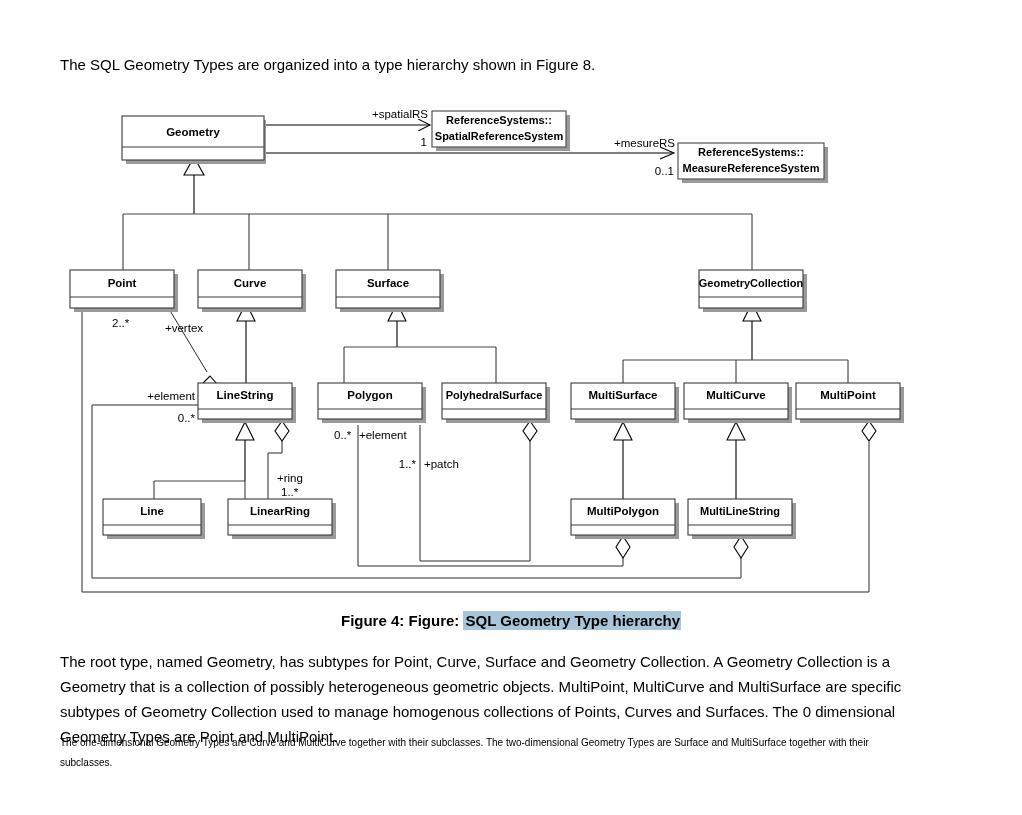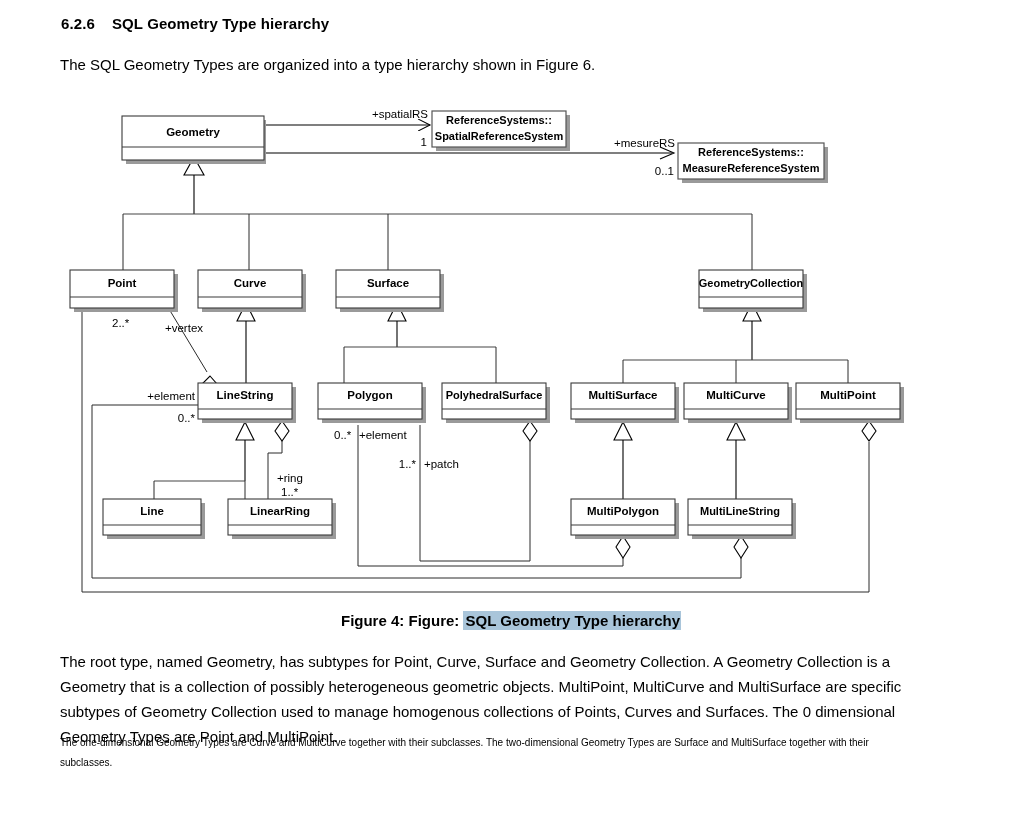--- a/index.html
+++ b/index.html
@@ -102,25 +102,22 @@
   .conn-thin { stroke: #2b2b2b; stroke-width: 1; fill: none; }
   .conn-gray { stroke: #444444; stroke-width: 1.1; fill: none; }
   .shadow { fill: #9a9a9a; }
   .whitefill { fill: #ffffff; stroke: #000000; stroke-width: 1.1; }
 </style>
 </head>
 <body>
 
 <div class="page">
 
-  <div class="heading">
-    <span class="num">6.2.6</span><span>SQL Geometry Type hierarchy</span>
-  </div>
-
-  <div class="intro">The SQL Geometry Types are organized into a type hierarchy shown in Figure 6.</div>
+
+  <div class="intro">The SQL Geometry Types are organized into a type hierarchy shown in Figure 8.</div>
 
   <div class="figure-wrap">
     <svg class="uml" width="1022" height="510" viewBox="0 0 1022 510" xmlns="http://www.w3.org/2000/svg">
       <defs>
         <marker id="openarrow" markerWidth="14" markerHeight="12" refX="12" refY="6" orient="auto" markerUnits="userSpaceOnUse">
           <path d="M0,0 L12,6 L0,12" fill="none" stroke="#000" stroke-width="1.1"></path>
         </marker>
       </defs>
 
       <g>

